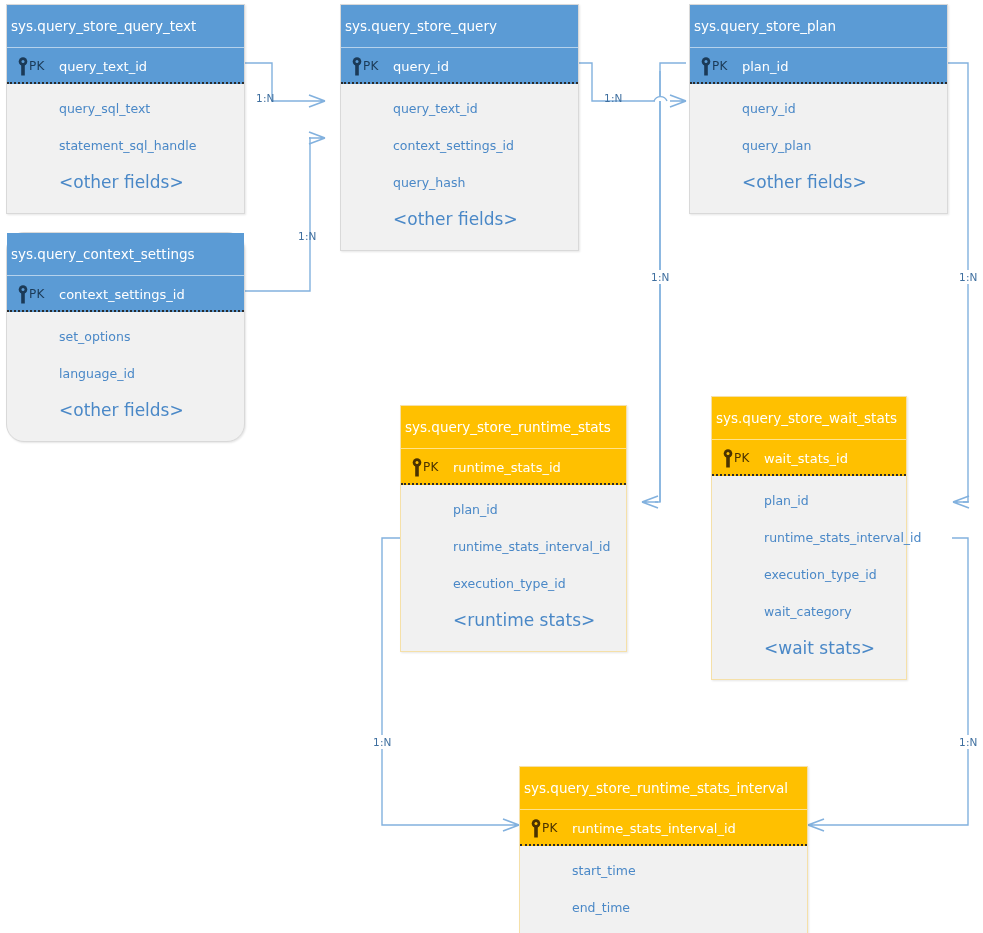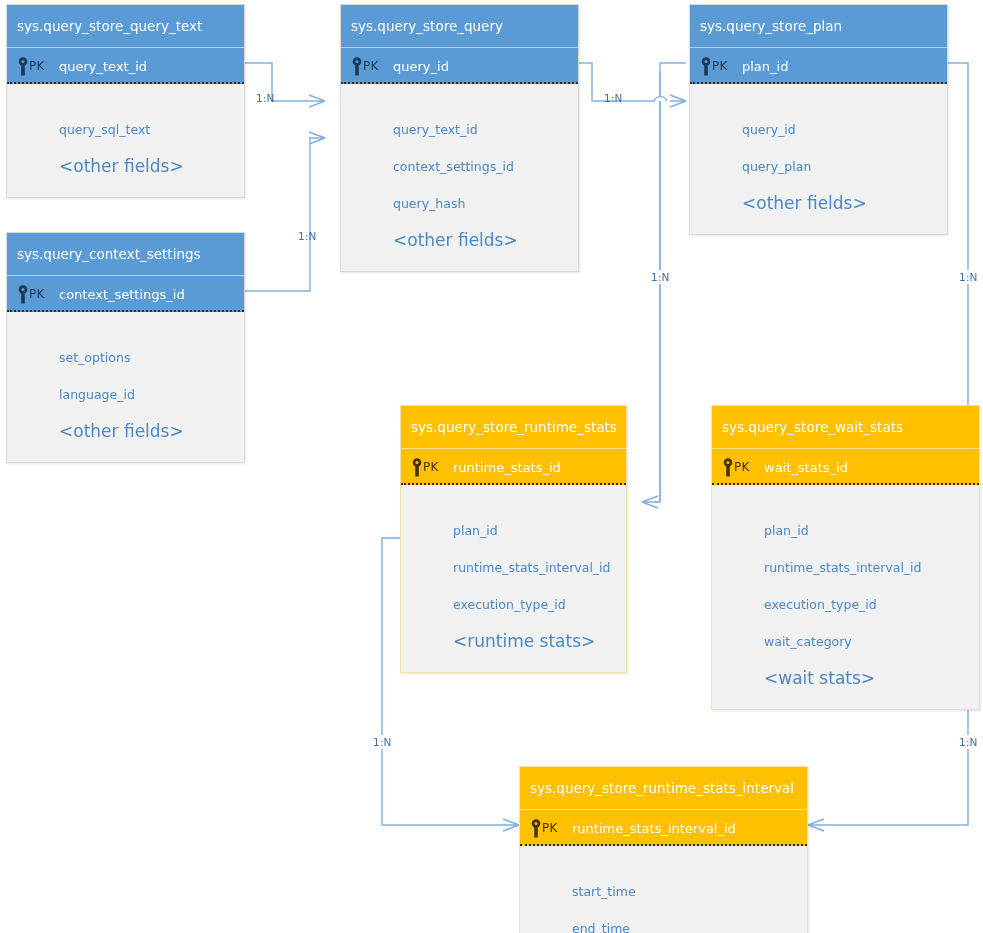--- a/index.html
+++ b/index.html
@@ -30,21 +30,21 @@
     position: absolute;
     box-sizing: border-box;
     background: #f1f1f1;
     border: 1px solid #d9d9d9;
     box-shadow: 1px 1px 2px rgba(0,0,0,0.10);
   }
   .entity-title {
     box-sizing: border-box;
     height: 42px;
     line-height: 42px;
-    padding-left: 10px;
+    padding-left: 4px;
     font-size: 13.5px;
     color: #ffffff;
     white-space: nowrap;
     overflow: hidden;
   }
   .entity-pk {
     box-sizing: border-box;
     position: relative;
     height: 37px;
     line-height: 37px;
@@ -74,21 +74,21 @@
     letter-spacing: 0.2px;
   }
   .entity.blue .pk-tag { color: #1b3a57; }
   .entity.orange .pk-tag { color: #4a3200; }
   .pk-name {
     position: absolute;
     left: 52px;
     top: 0;
   }
   .fields {
-    padding: 27px 0 12px 0;
+    padding: 6px 0 12px 0;
   }
   .field {
     height: 37px;
     line-height: 37px;
     padding-left: 52px;
     font-size: 12.5px;
     color: #4a88c7;
     white-space: nowrap;
   }
   .field.meta {
@@ -181,20 +181,21 @@
       <svg class="pk-key" viewBox="0 0 12 19">
         <circle cx="6" cy="4.5" r="4.3" fill="#1b3a57"></circle>
         <circle cx="6" cy="4.5" r="1.5" fill="#5b9bd5"></circle>
         <rect x="4.2" y="7" width="3.6" height="11.5" fill="#1b3a57"></rect>
       </svg>
       <span class="pk-tag">PK</span>
       <span class="pk-name">query_text_id</span>
     </div>
     <div class="fields">
       <div class="field">query_sql_text</div>
+      <div class="field">statement_sql_handle</div>
       <div class="field meta">&lt;other fields&gt;</div>
     </div>
   </div>
 
   <div class="entity blue" style="left:340px; top:4px; width:239px;">
     <div class="entity-title">sys.query_store_query</div>
     <div class="entity-pk">
       <svg class="pk-key" viewBox="0 0 12 19">
         <circle cx="6" cy="4.5" r="4.3" fill="#1b3a57"></circle>
         <circle cx="6" cy="4.5" r="1.5" fill="#5b9bd5"></circle>
@@ -222,21 +223,21 @@
       <span class="pk-tag">PK</span>
       <span class="pk-name">plan_id</span>
     </div>
     <div class="fields">
       <div class="field">query_id</div>
       <div class="field">query_plan</div>
       <div class="field meta">&lt;other fields&gt;</div>
     </div>
   </div>
 
-  <div class="entity blue" style="left:6px; top:232px; width:239px;">
+  <div class="entity blue" style="left:6px; top:232px; width:239px;border-radius:18px;">
     <div class="entity-title">sys.query_context_settings</div>
     <div class="entity-pk">
       <svg class="pk-key" viewBox="0 0 12 19">
         <circle cx="6" cy="4.5" r="4.3" fill="#1b3a57"></circle>
         <circle cx="6" cy="4.5" r="1.5" fill="#5b9bd5"></circle>
         <rect x="4.2" y="7" width="3.6" height="11.5" fill="#1b3a57"></rect>
       </svg>
       <span class="pk-tag">PK</span>
       <span class="pk-name">context_settings_id</span>
     </div>
@@ -259,21 +260,21 @@
       <span class="pk-name">runtime_stats_id</span>
     </div>
     <div class="fields">
       <div class="field">plan_id</div>
       <div class="field">runtime_stats_interval_id</div>
       <div class="field">execution_type_id</div>
       <div class="field meta">&lt;runtime stats&gt;</div>
     </div>
   </div>
 
-  <div class="entity orange" style="left:711px; top:405px; width:269px;">
+  <div class="entity orange" style="left:711px; top:396px; width:196px;">
     <div class="entity-title">sys.query_store_wait_stats</div>
     <div class="entity-pk">
       <svg class="pk-key" viewBox="0 0 12 19">
         <circle cx="6" cy="4.5" r="4.3" fill="#4a3200"></circle>
         <circle cx="6" cy="4.5" r="1.5" fill="#ffc000"></circle>
         <rect x="4.2" y="7" width="3.6" height="11.5" fill="#4a3200"></rect>
       </svg>
       <span class="pk-tag">PK</span>
       <span class="pk-name">wait_stats_id</span>
     </div>

